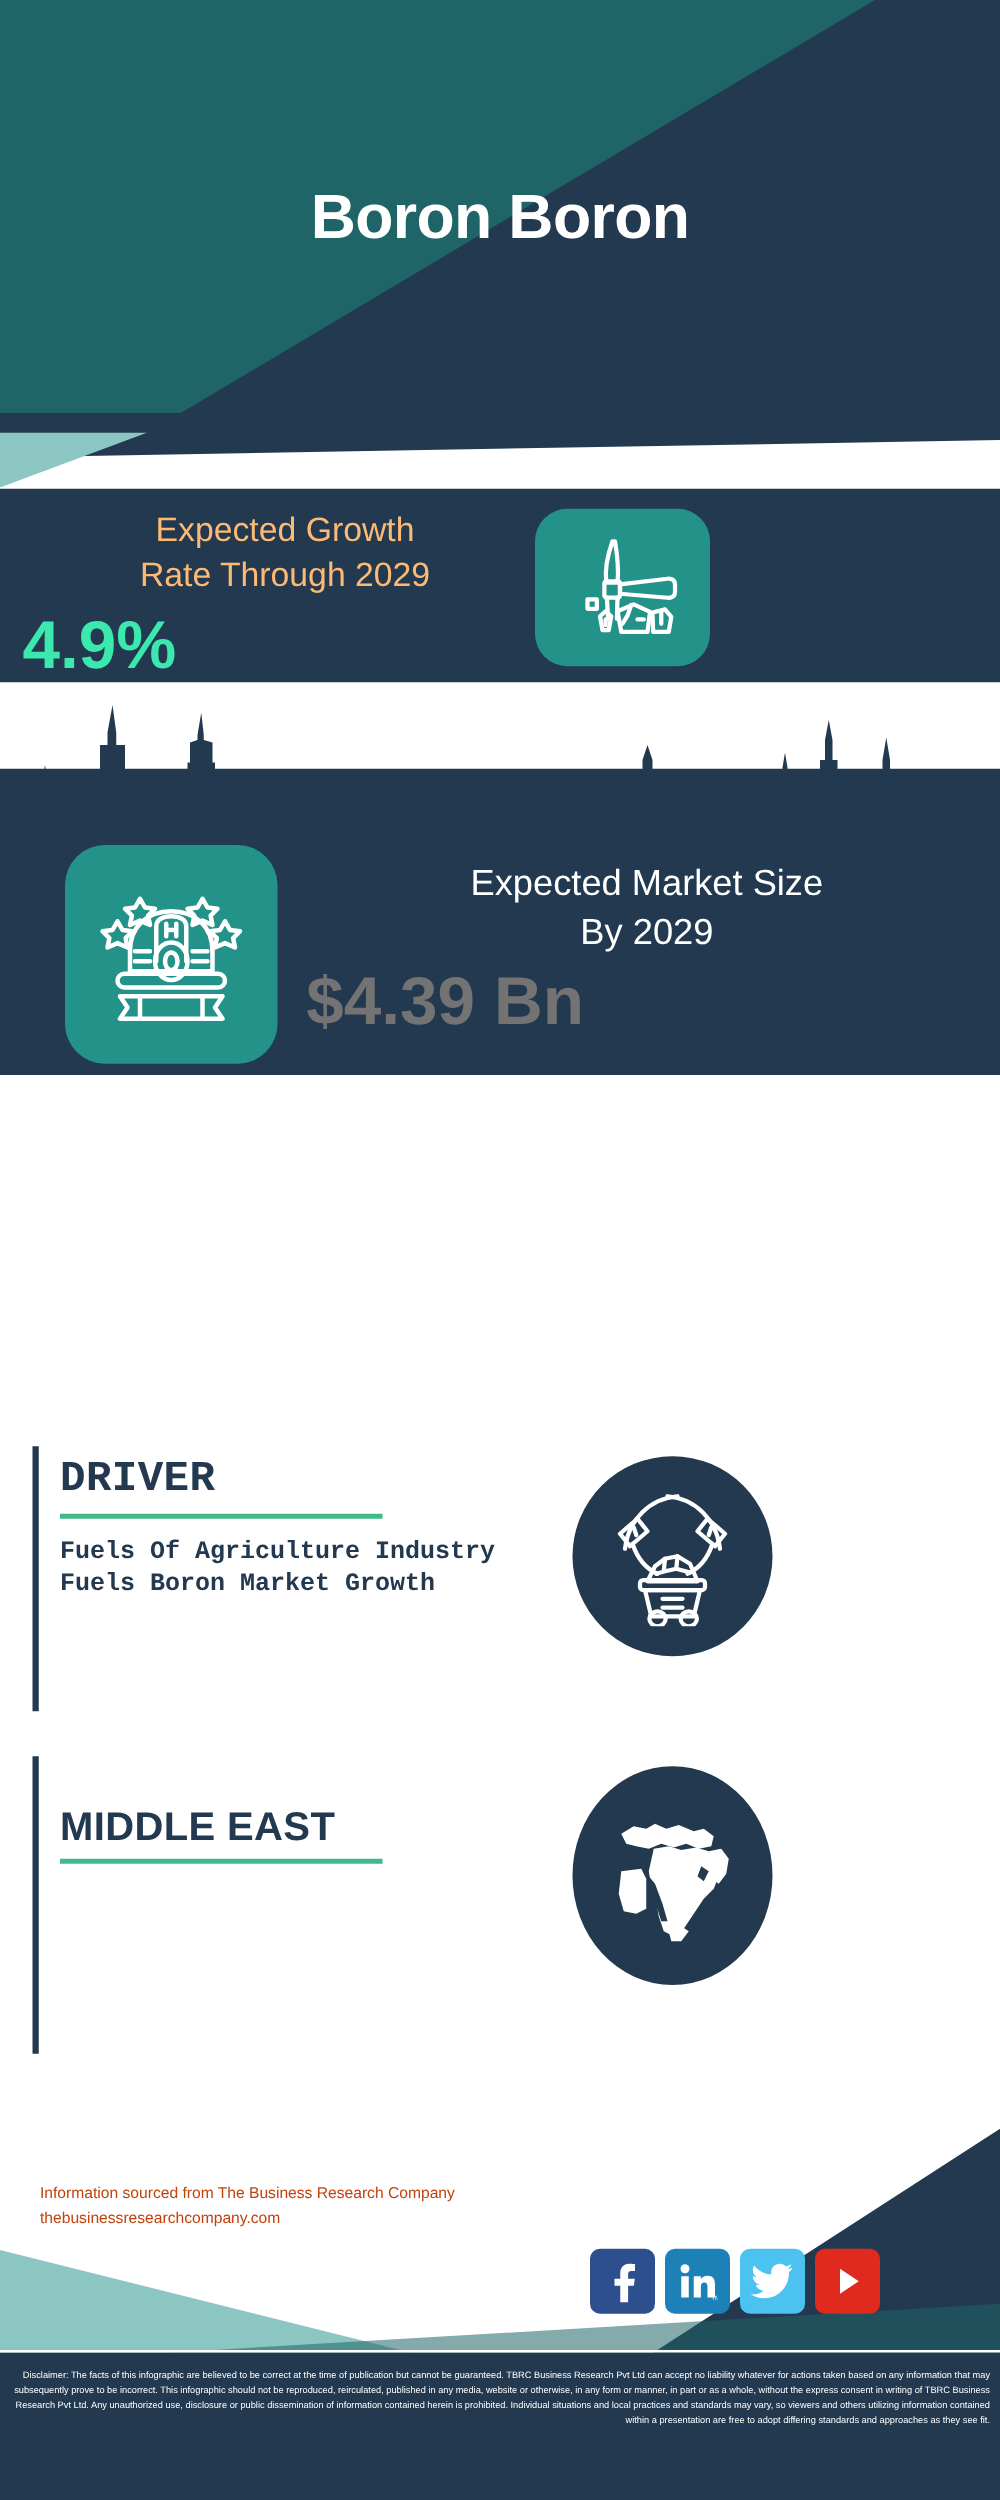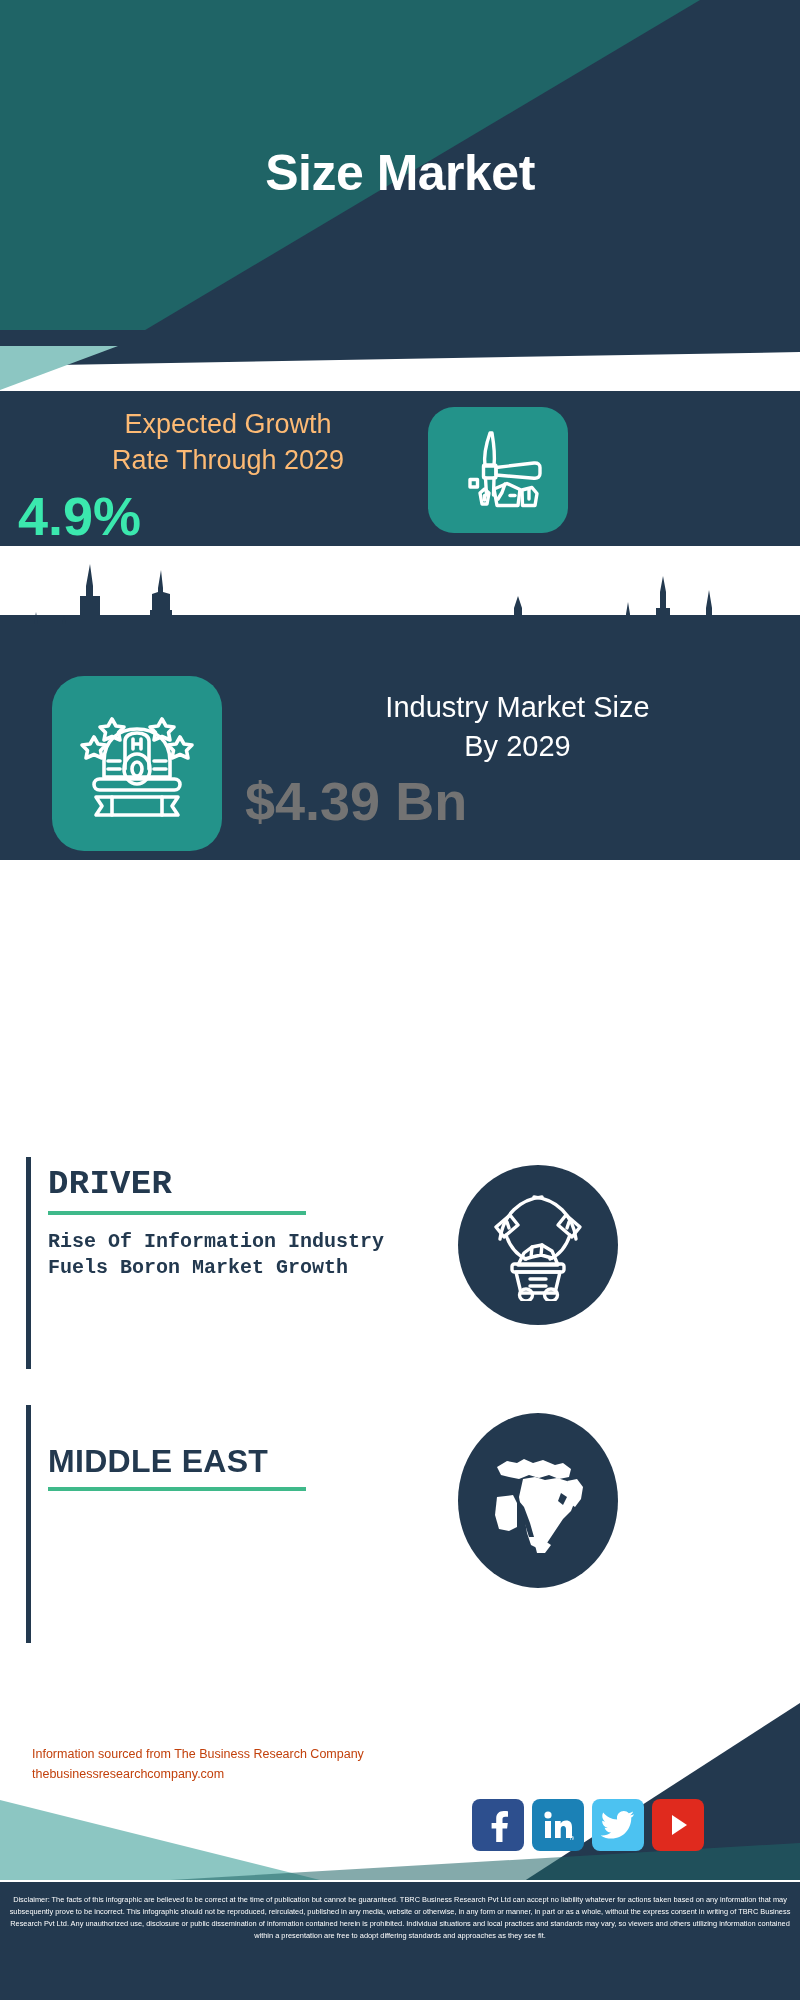--- a/index.html
+++ b/index.html
@@ -67,32 +67,32 @@
       clip-path:polygon(0 55px, 800px 8px, 800px 90px, 0 90px);}
   .f-src{position:absolute;left:32px;top:1744px;width:430px;color:#c2410c;
       font-size:12.5px;line-height:1.6;z-index:9;}
   .social{position:absolute;top:1799px;left:472px;display:flex;gap:8px;z-index:9;}
   .sbtn{width:52px;height:52px;border-radius:8px;display:flex;align-items:center;justify-content:center;}
   .s-fb{background:#2d4f8e;}
   .s-li{background:#1b81b6;}
   .s-tw{background:#4cc2f1;}
   .s-yt{background:#e02a1e;}
   .disclaimer{position:absolute;left:0;top:1886px;width:800px;padding:8px 8px 0 8px;
-      box-sizing:border-box;color:#ffffff;font-size:7.4px;line-height:1.62;text-align:center;z-index:9;}
+      box-sizing:border-box;color:#ffffff;font-size:7.4px;line-height:1.62;text-align:right;z-index:9;}
   .disc-sep{position:absolute;left:0;top:1880px;width:800px;height:2px;background:#ffffff;z-index:9;}
   .f-bottom{position:absolute;left:0;top:1882px;width:800px;height:118px;background:#23394f;z-index:8;}
 </style>
 </head>
 <body>
 
 <div class="stage">
 
   <div class="hero">
     <div class="hero-teal"></div>
-    <div class="hero-title">Size Market</div>
+    <div class="hero-title">Boron Boron</div>
   </div>
   <div class="hero-wedge">
     <div class="wedge-dark"></div>
     <div class="wedge-lightteal"></div>
   </div>
 
   <div class="growth">
     <div class="growth-txt">
       <div>Expected Growth</div>
       <div>Rate Through 2029</div>
@@ -180,32 +180,32 @@
           <rect x="16" y="80" width="86" height="11" rx="5.5"></rect>
 
           <path d="M34 98 L84 98 L84 116 L34 116 Z"></path>
           <path d="M34 98 L18 98 L24 107 L18 116 L34 116"></path>
           <path d="M84 98 L100 98 L94 107 L100 116 L84 116"></path>
         </g>
       </svg>
     </div>
 
     <div class="ms-txt">
-      <div>Industry Market Size</div>
+      <div>Expected Market Size</div>
       <div>By 2029</div>
     </div>
     <div class="ms-val">$4.39 Bn</div>
   </div>
 
   <div class="card driver">
     <div class="card-bar" style="top:12px;height:212px;"></div>
     <div class="card-head" style="left:48px;top:20px;font-size:34px;">DRIVER</div>
     <div class="card-rule" style="left:48px;top:66px;width:258px;"></div>
     <div class="card-body" style="left:48px;top:84px;width:360px;font-size:20px;">
-      <div>Rise Of Information Industry</div>
+      <div>Fuels Of Agriculture Industry</div>
       <div>Fuels Boron Market Growth</div>
     </div>
     <div class="card-circle" style="left:458px;top:20px;width:160px;height:160px;">
       <svg width="108" height="112" viewBox="0 0 108 112">
         <g fill="none" stroke="#ffffff" stroke-width="3.4" stroke-linejoin="round" stroke-linecap="round">
 
           <path d="M16 50 C19 26 36 10 58 8"></path>
           <path d="M12 38 L26 26 L34 36 L20 48 Z"></path>
           <path d="M23 33 L25 39"></path>
           <path d="M22 46 C26 58 33 66 42 70"></path>

